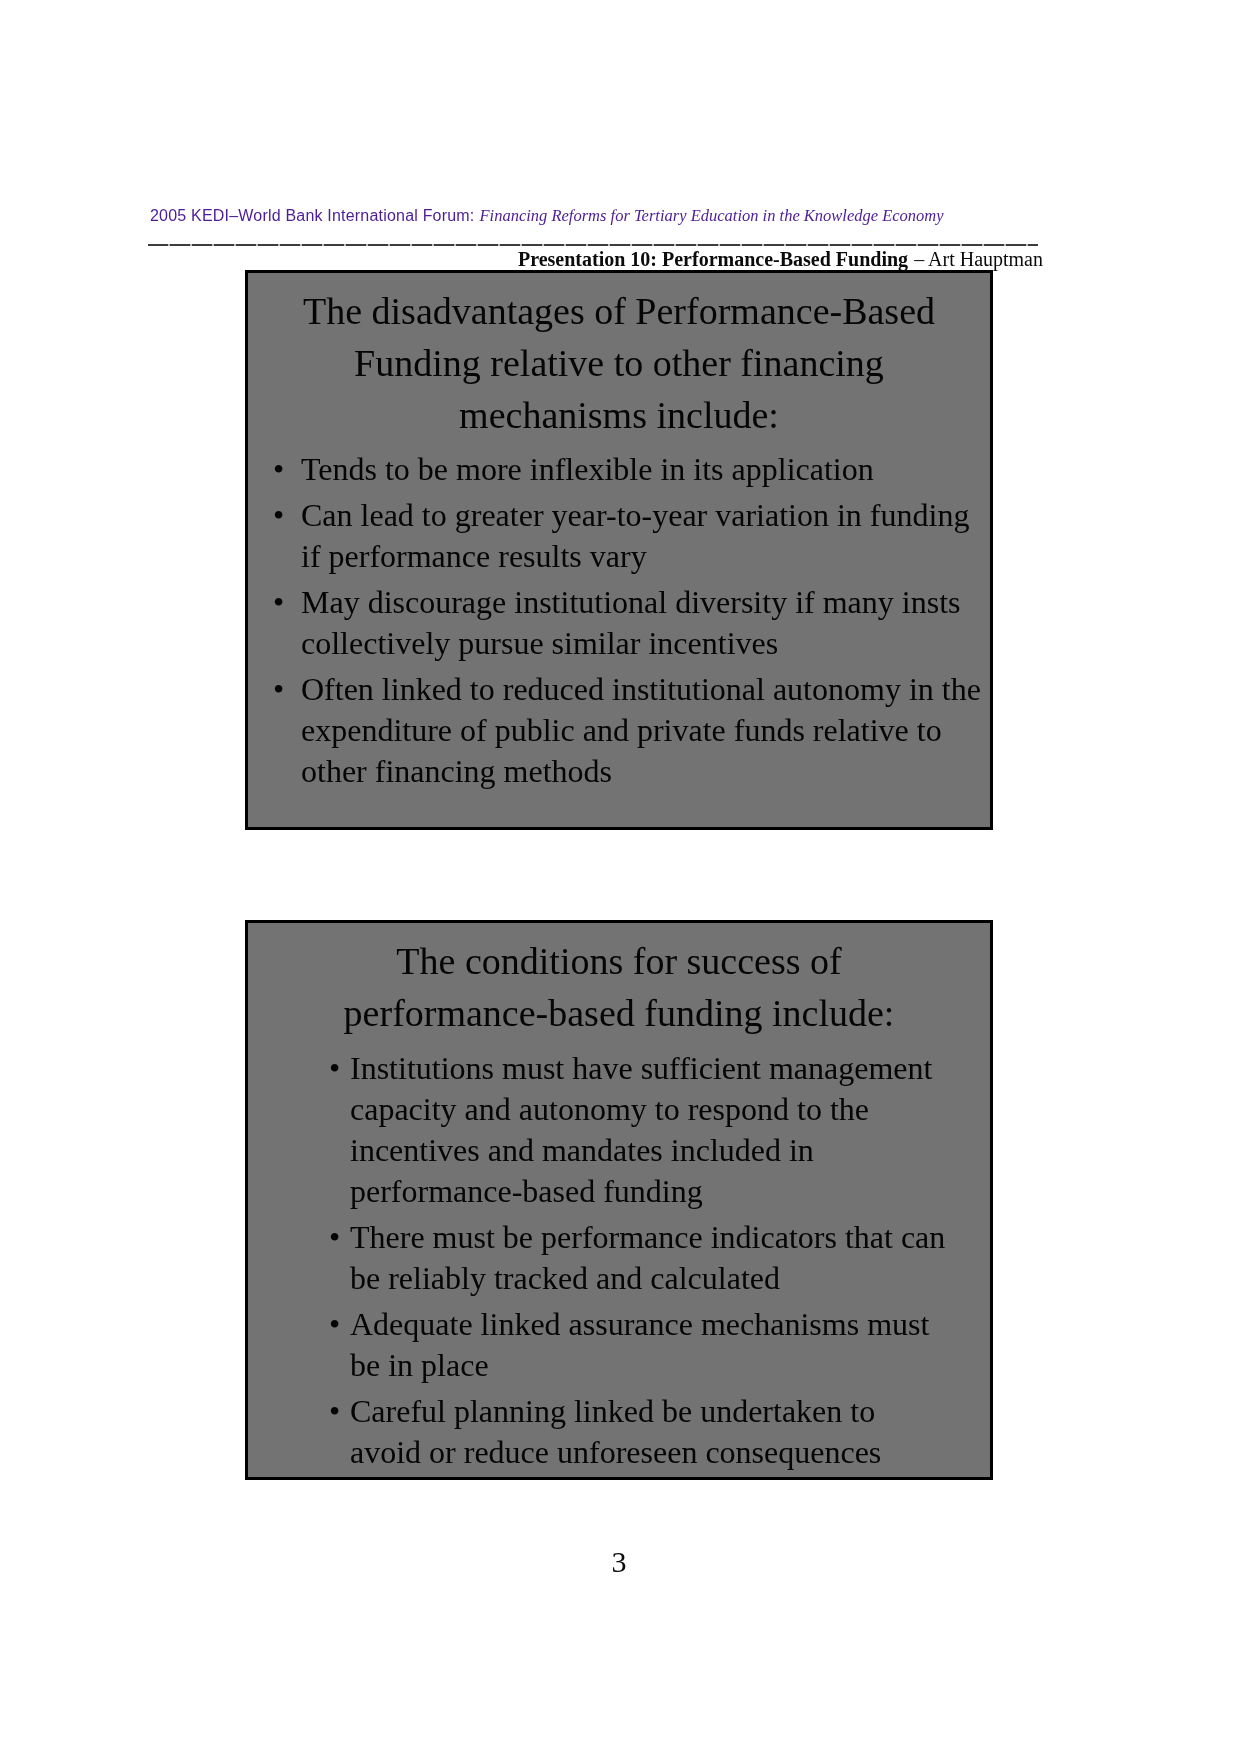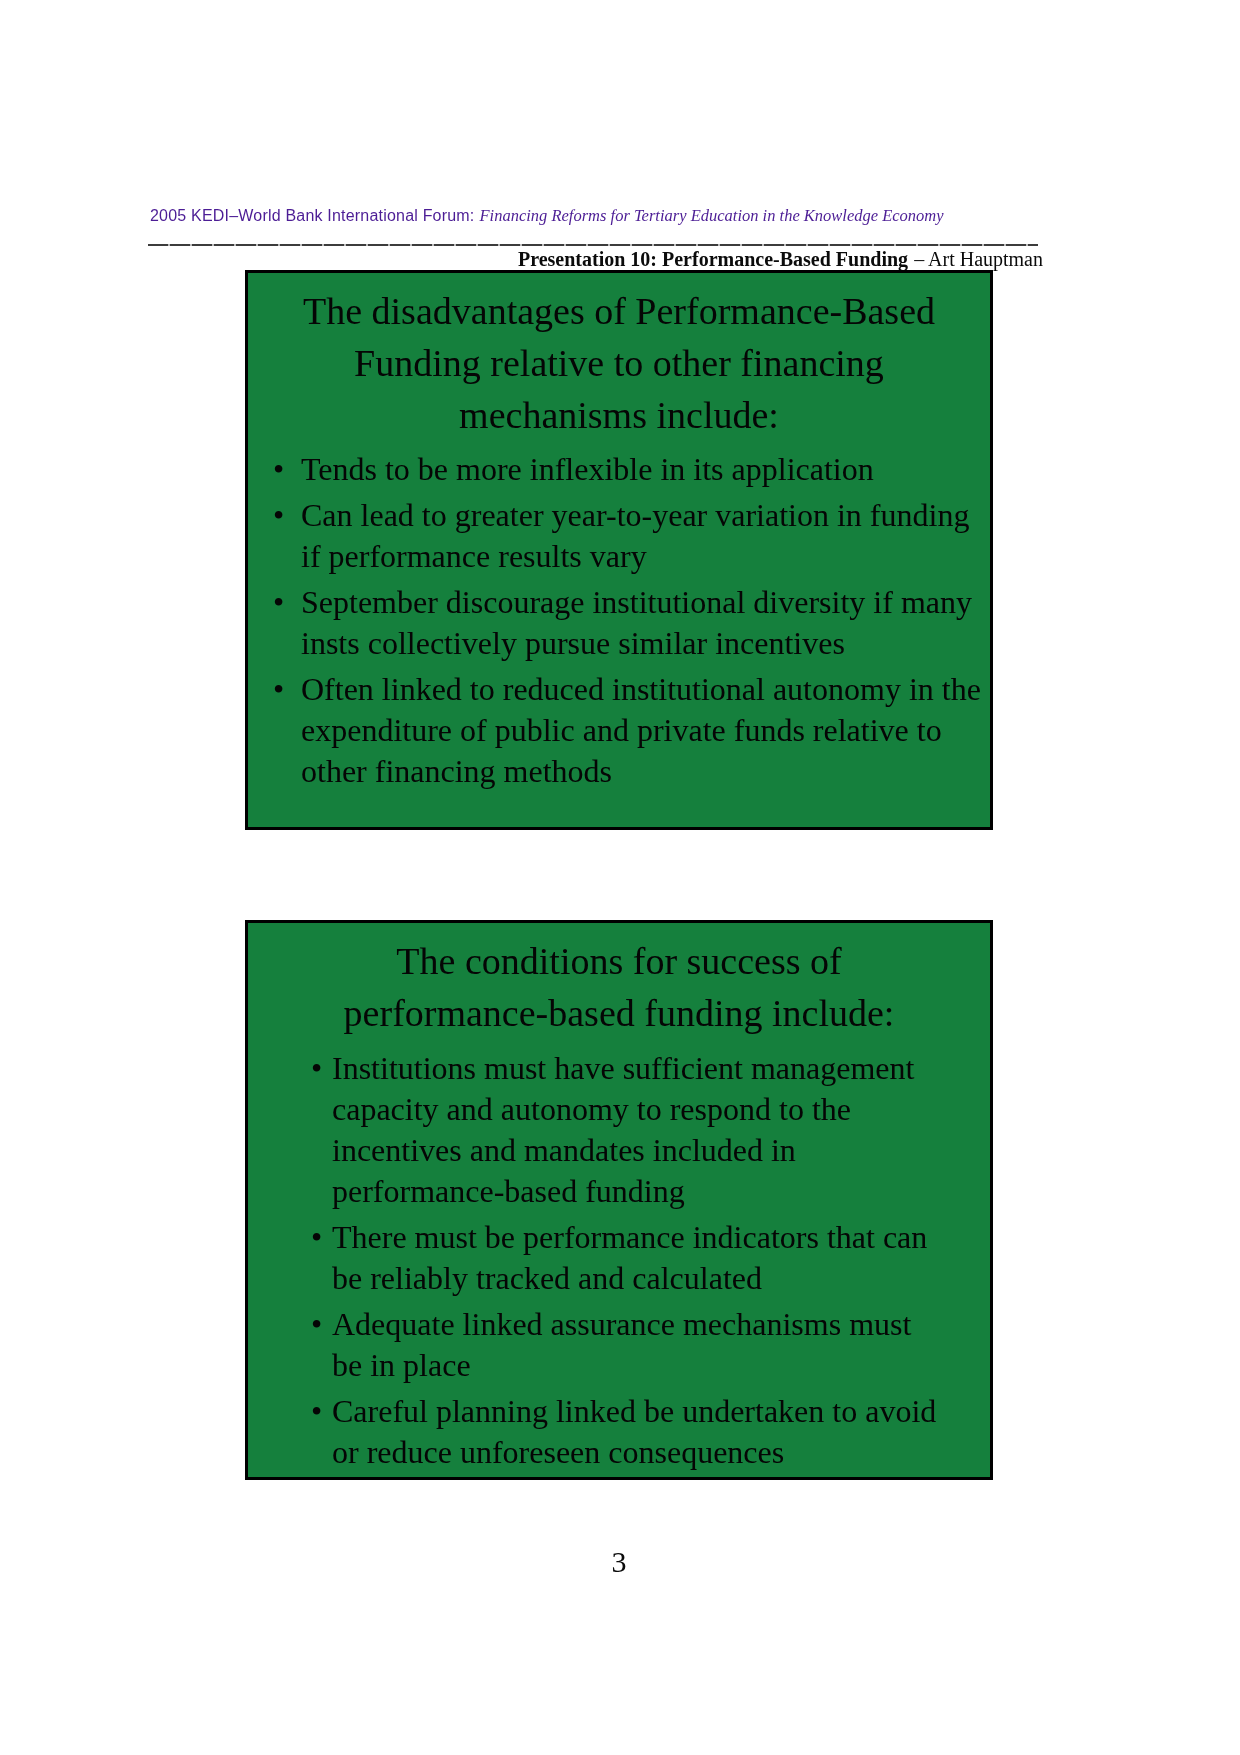--- a/index.html
+++ b/index.html
@@ -51,21 +51,21 @@
   .presentation-author { margin-left: 6px; }
 
   
   .slide-box {
     position: absolute;
     left: 245px;
     width: 748px;
     height: 560px;
     border: 3.5px solid #000000;
     box-sizing: border-box;
-    background: #15803d;
+    background: #737373;
     overflow: hidden;
   }
   .slide-box.first  { top: 270px; }
   .slide-box.second { top: 920px; }
 
   .slide-title {
     margin: 12px 50px 0 50px;
     font-size: 38px;
     line-height: 52px;
     text-align: center;
@@ -88,21 +88,21 @@
   }
   
   .slide-box.first .slide-bullets li { padding-left: 53px; }
   .slide-box.first .slide-bullets li::before {
     content: "\2022";
     position: absolute;
     left: 25px;
     top: 0;
   }
   
-  .slide-box.second .slide-bullets li { padding-left: 84px; padding-right: 42px; }
+  .slide-box.second .slide-bullets li { padding-left: 84px; padding-right: 42px; margin-left: 18px; }
   .slide-box.second .slide-bullets li::before {
     content: "\2022";
     position: absolute;
     left: 63px;
     top: 0;
   }
 
   
   .page-number {
     position: absolute;
@@ -125,21 +125,21 @@
 
 <div class="doc-header-line2">
   <span class="presentation-title">Presentation 10: Performance-Based Funding</span><span class="presentation-author">– Art Hauptman</span>
 </div>
 
 <div class="slide-box first">
   <div class="slide-title">The disadvantages of Performance-Based Funding relative to other financing mechanisms include:</div>
   <ul class="slide-bullets">
     <li>Tends to be more inflexible in its application</li>
     <li>Can lead to greater year-to-year variation in funding if performance results vary</li>
-    <li>September discourage institutional diversity if many insts collectively pursue similar incentives</li>
+    <li>May discourage institutional diversity if many insts collectively pursue similar incentives</li>
     <li>Often linked to reduced institutional autonomy in the expenditure of public and private funds relative to other financing methods</li>
   </ul>
 </div>
 
 <div class="slide-box second">
   <div class="slide-title">The conditions for success of performance-based funding include:</div>
   <ul class="slide-bullets">
     <li>Institutions must have sufficient management capacity and autonomy to respond to the incentives and mandates included in performance-based funding</li>
     <li>There must be performance indicators that can be reliably tracked and calculated</li>
     <li>Adequate linked assurance mechanisms must be in place</li>

